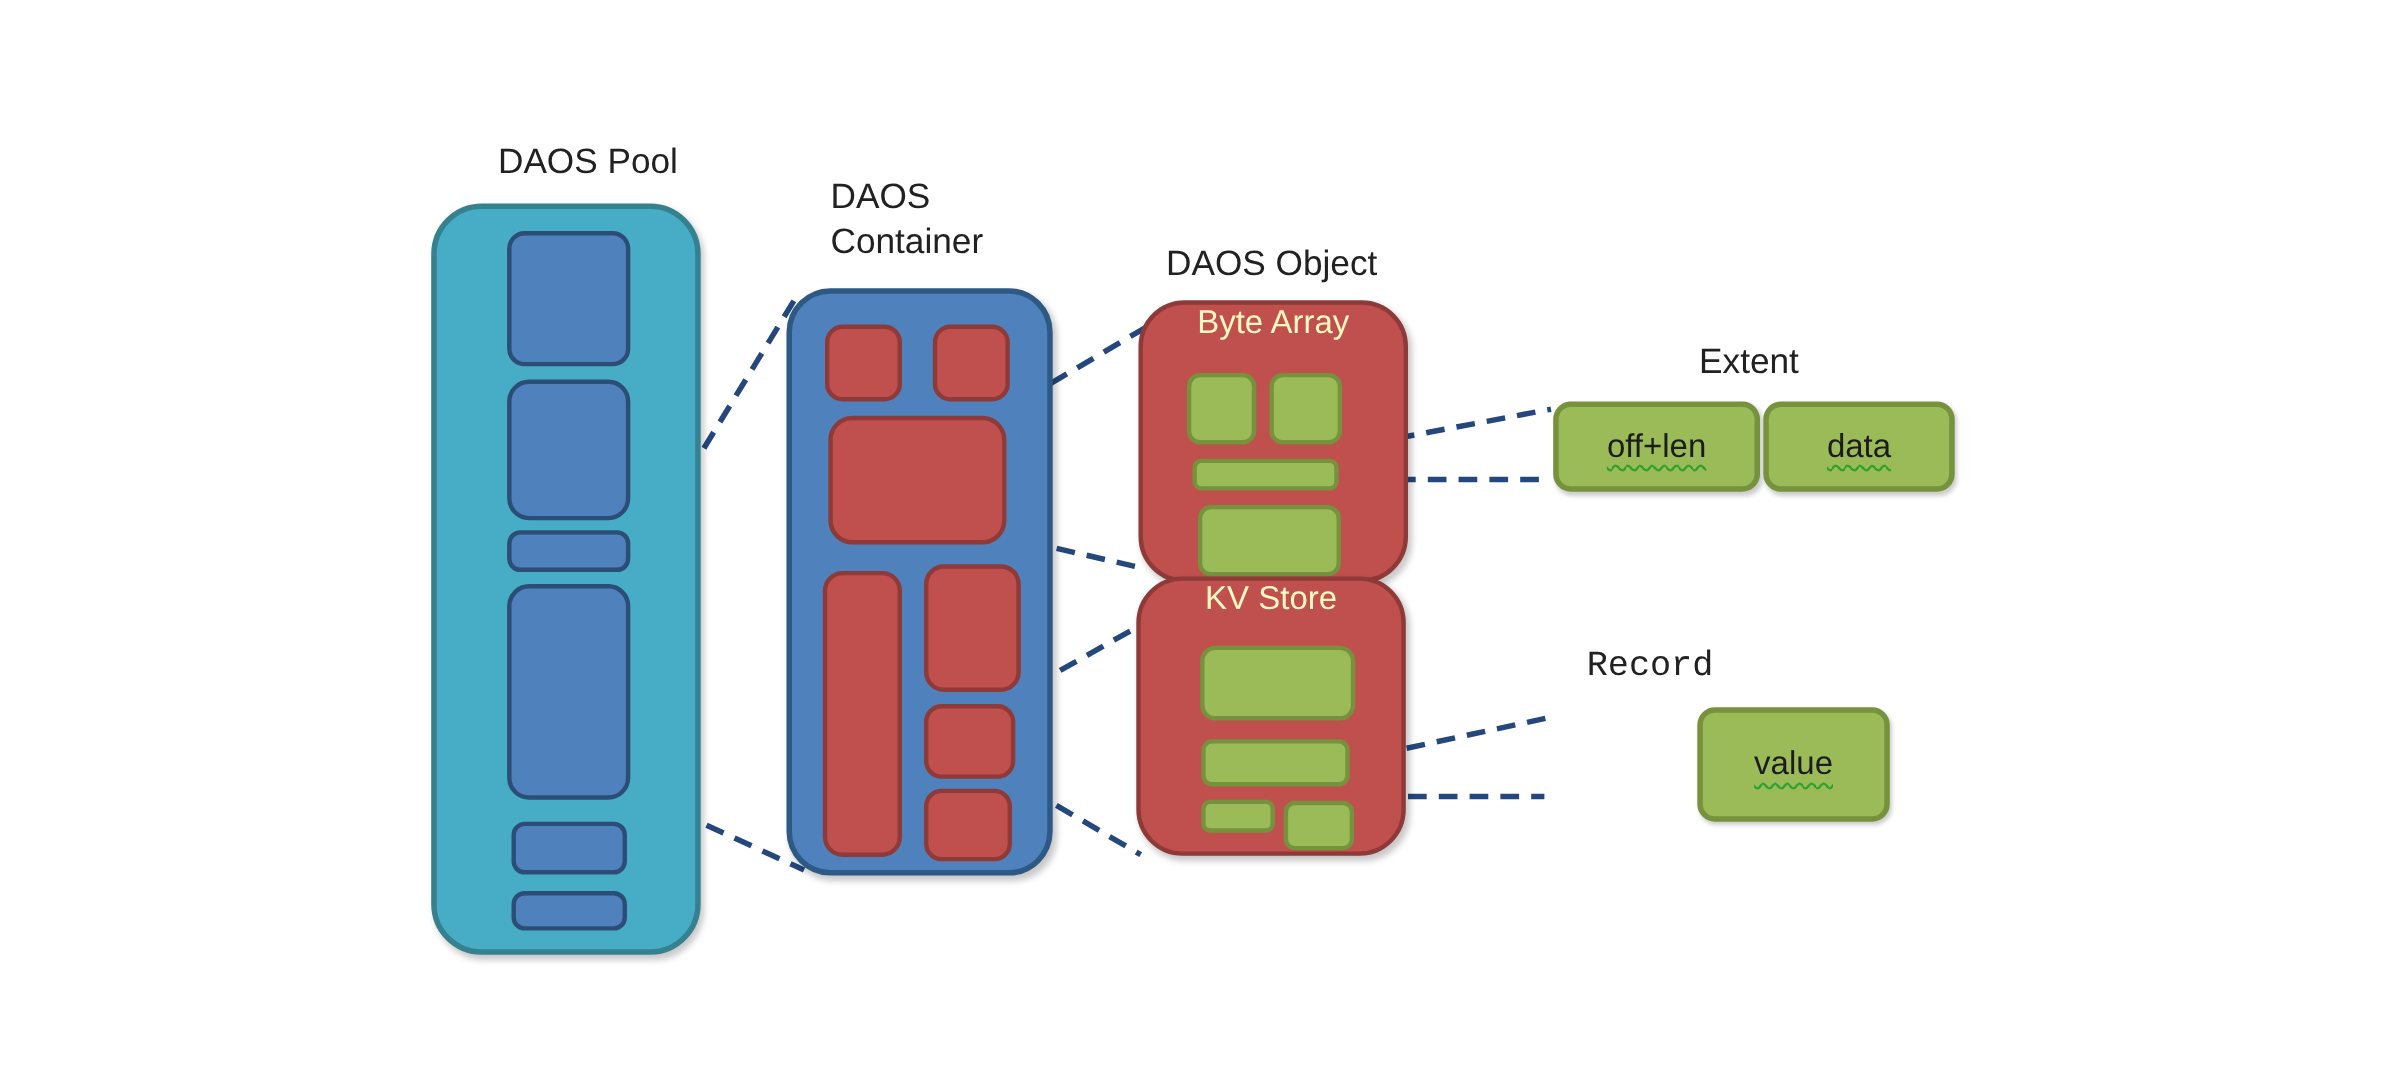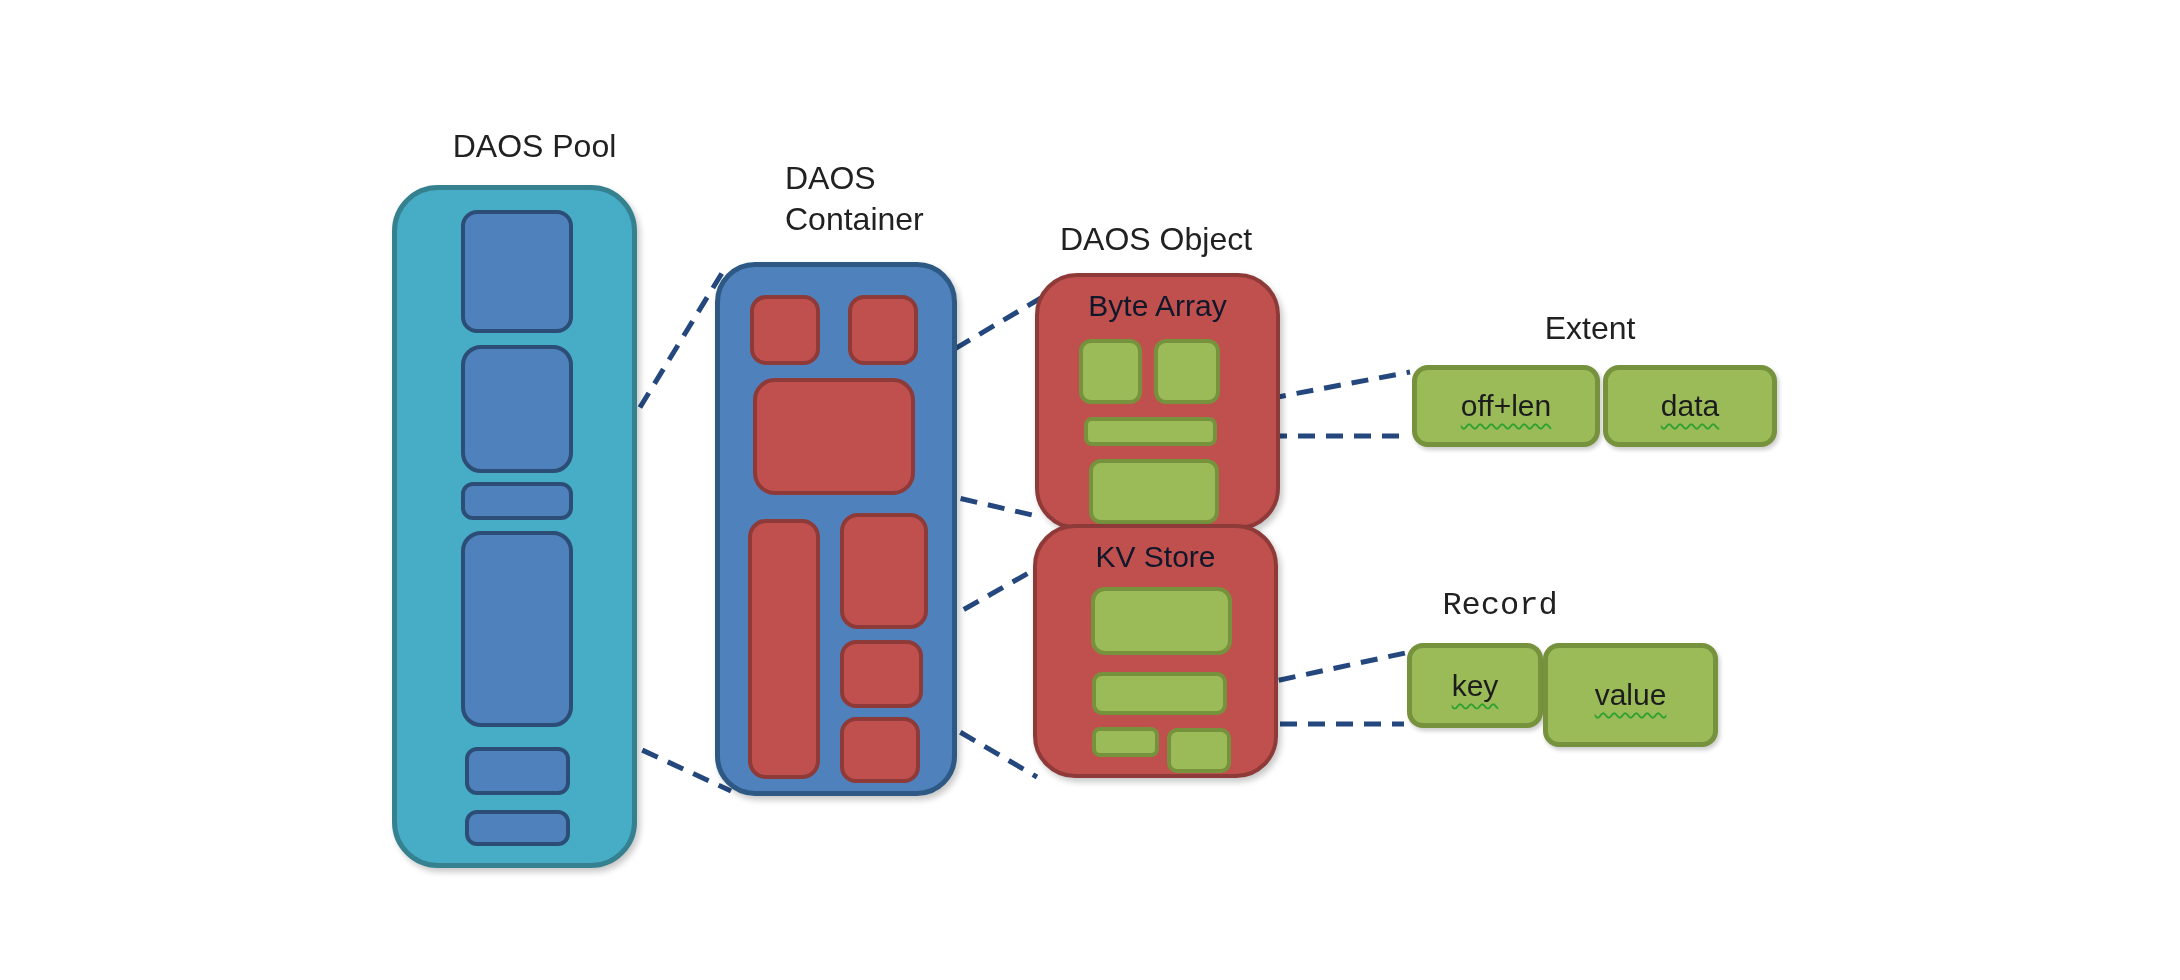--- a/index.html
+++ b/index.html
@@ -29,21 +29,21 @@
     stroke-linecap: butt;
   }
   
   .lbl {
     position: absolute;
     color: #212121;
     font-size: 32px;
     line-height: 41px;
     white-space: nowrap;
   }
-  .lbl.wrap { white-space: normal; margin-left: 30px; }
+  .lbl.wrap { white-space: normal; }
   .lbl.center { text-align: center; }
   
   .node {
     position: absolute;
     box-sizing: border-box;
   }
   .pool-node {
     background: #47ACC5;
     border: 5px solid #35818F;
     border-radius: 46px;
@@ -70,24 +70,23 @@
     border-radius: 16px;
   }
   .red-node {
     background: #C0504D;
     border: 4px solid #8E3A38;
     border-radius: 42px;
     box-shadow: 3px 4px 6px rgba(0,0,0,0.22);
   }
   .obj-title {
     position: relative;
-    margin-top: 12px;
     text-align: center;
     font-size: 30px;
-    color: #0f172a;
+    color: #fef9c3;
   }
   .green-cell {
     position: absolute;
     box-sizing: border-box;
     background: #9BBB59;
     border: 4px solid #76923C;
     border-radius: 12px;
   }
   .gbox {
     position: absolute;
@@ -173,20 +172,17 @@
     <div class="green-cell" style="left:130px; top:200px; width:64px;  height:45px; border-radius:10px;"></div>
   </div>
 
   <div class="gbox" style="left:1412px; top:365px; width:188px; height:82px;">
     <span class="squiggle">off+len</span>
   </div>
   <div class="gbox" style="left:1603px; top:365px; width:174px; height:82px;">
     <span class="squiggle">data</span>
   </div>
 
-  <div class="gbox" style="left:1407px; top:643px; width:136px; height:85px;">
-    <span class="squiggle">key</span>
-  </div>
   <div class="gbox" style="left:1543px; top:643px; width:175px; height:104px;">
     <span class="squiggle">value</span>
   </div>
 
 </div>
 
 </body></html>

